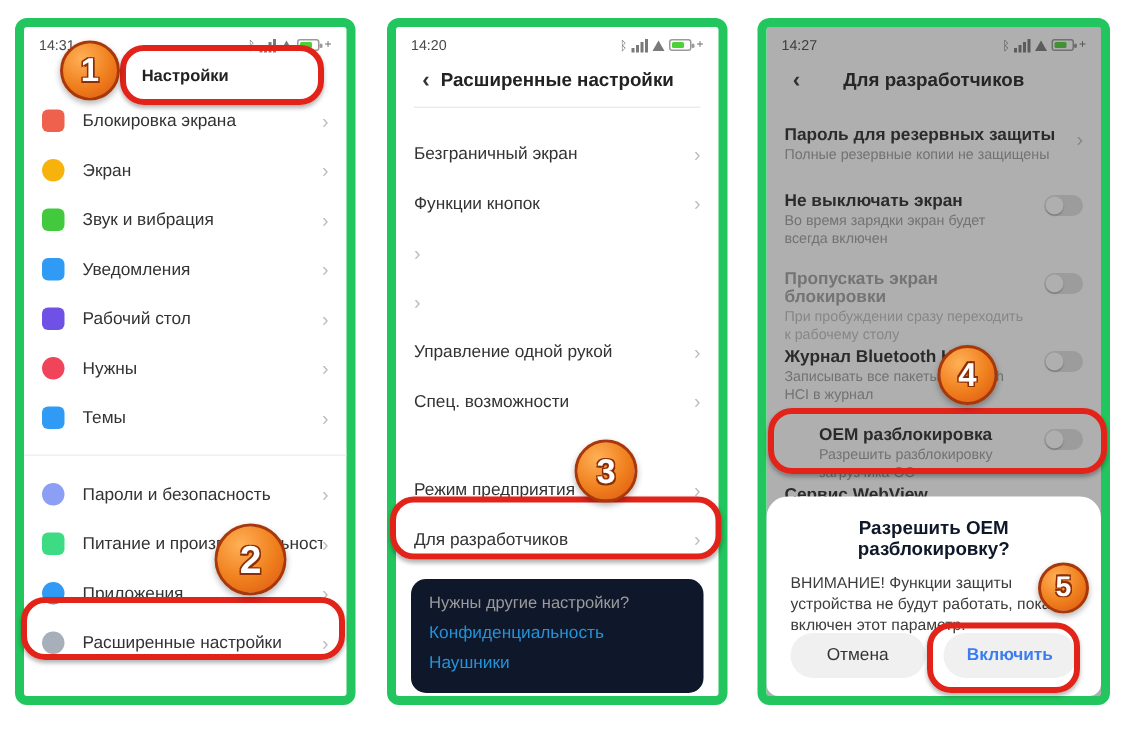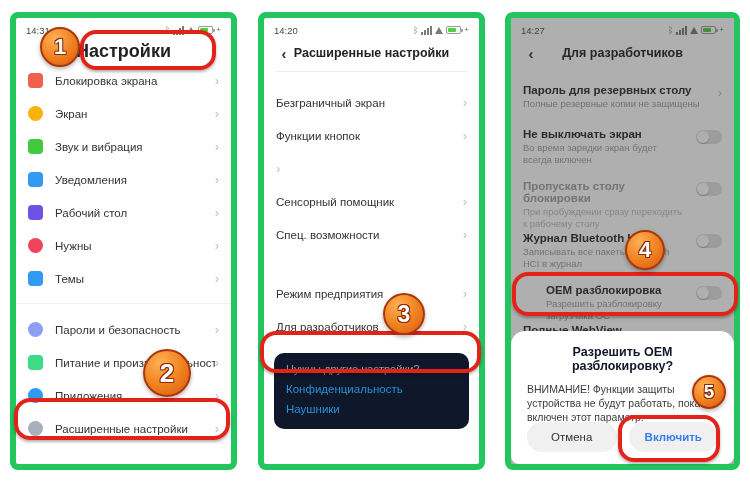--- a/index.html
+++ b/index.html
@@ -23,21 +23,21 @@
   .sig { display: flex; align-items: flex-end; gap: 1px; }
   .sig i { display: block; width: 2px; background: #7a7a7a; }
   .sig i:nth-child(1){height:3px}.sig i:nth-child(2){height:5px}.sig i:nth-child(3){height:7px}.sig i:nth-child(4){height:9px}
   .wifi { width: 0; height: 0; border-left: 4px solid transparent; border-right: 4px solid transparent; border-bottom: 7px solid #7a7a7a; }
   .batt { width: 15px; height: 8px; border: 1px solid #9a9a9a; border-radius: 2px; position: relative; }
   .batt::before { content:""; position: absolute; left: 1px; top: 1px; bottom: 1px; width: 8px; background: #4cd137; border-radius: 1px; }
   .batt::after { content:""; position: absolute; right: -3px; top: 2px; width: 2px; height: 3px; background: #9a9a9a; border-radius: 1px; }
   .plus { font-size: 8px; color: #707070; line-height: 1; }
 
   
-  .bigtitle { height: 26px; display: flex; align-items: center; justify-content: center; font-size: 18px; font-weight: bold; color: #222; }
+  .bigtitle { height: 26px; display: flex; align-items: center; justify-content: center; font-size: 11px; font-weight: bold; color: #222; }
   .header { height: 30px; display: flex; align-items: center; justify-content: center; position: relative; }
   .header .back { position: absolute; left: 10px; width: 20px; height: 20px; display: flex; align-items: center; justify-content: center; color: #333; font-size: 15px; font-weight: bold; cursor: pointer; }
   .header .back::before { content: "‹"; }
   .htitle { font-size: 12.5px; font-weight: bold; color: #222; }
   .hr { height: 1px; background: #ececec; margin: 3px 12px 0; }
 
   
   .l-row { display: flex; align-items: center; height: 33px; padding: 0 12px; cursor: pointer; }
   .l-ic { width: 15px; height: 15px; border-radius: 4px; margin-right: 12px; flex: none; }
   .l-ic.circle { border-radius: 50%; }
@@ -204,21 +204,24 @@
         <span class="chev"></span>
       </div>
       <div class="l-row">
         <span class="l-label">Функции кнопок</span>
         <span class="chev"></span>
       </div>
       <div class="l-row">
         <span class="chev"></span>
       </div>
       <div class="l-row">
-        <span class="l-label">Сенсорный помощник</span>
+        <span class="chev"></span>
+      </div>
+      <div class="l-row">
+        <span class="l-label">Управление одной рукой</span>
         <span class="chev"></span>
       </div>
       <div class="l-row">
         <span class="l-label">Спец. возможности</span>
         <span class="chev"></span>
       </div>
       <div class="l-row gap-before">
         <span class="l-label">Режим предприятия</span>
         <span class="chev"></span>
       </div>
@@ -250,56 +253,56 @@
         <span class="plus">+</span>
       </span>
   </div>
   <div class="header">
     <span class="back"></span>
     <span class="htitle">Для разработчиков</span>
   </div>
   <div id="s3-list">
       <div class="d-row" style="height: 44px;">
         <div class="d-main">
-          <div class="d-title">Пароль для резервных столу</div>
+          <div class="d-title">Пароль для резервных защиты</div>
           <div class="d-sub">Полные резервные копии не защищены</div>
         </div>
         <span class="chev d-chev"></span>
       </div>
       <div class="d-row" style="height: 52px;">
         <div class="d-main">
           <div class="d-title">Не выключать экран</div>
           <div class="d-sub">Во время зарядки экран будет всегда включен</div>
         </div>
         <div class="toggle"></div>
       </div>
       <div class="d-row disabled" style="height: 52px;">
         <div class="d-main">
-          <div class="d-title">Пропускать столу блокировки</div>
+          <div class="d-title">Пропускать экран блокировки</div>
           <div class="d-sub">При пробуждении сразу переходить к рабочему столу</div>
         </div>
         <div class="toggle"></div>
       </div>
       <div class="d-row" style="height: 52px;">
         <div class="d-main">
           <div class="d-title">Журнал Bluetooth HCI</div>
           <div class="d-sub">Записывать все пакеты Bluetooth HCI в журнал</div>
         </div>
         <div class="toggle"></div>
       </div>
       <div class="d-row" style="height: 40px; margin-left: 23px;">
         <div class="d-main">
           <div class="d-title">OEM разблокировка</div>
           <div class="d-sub">Разрешить разблокировку загрузчика ОС</div>
         </div>
         <div class="toggle"></div>
       </div>
       <div class="d-row" style="height: 32px;">
         <div class="d-main">
-          <div class="d-title">Полные WebView</div>
+          <div class="d-title">Сервис WebView</div>
         </div>
         <span class="chev d-chev"></span>
       </div>
     </div>
 
   <div class="overlay"></div>
 
   <div class="dialog">
     <div class="dlg-title">Разрешить OEM разблокировку?</div>
     <div class="dlg-body">ВНИМАНИЕ! Функции защиты

